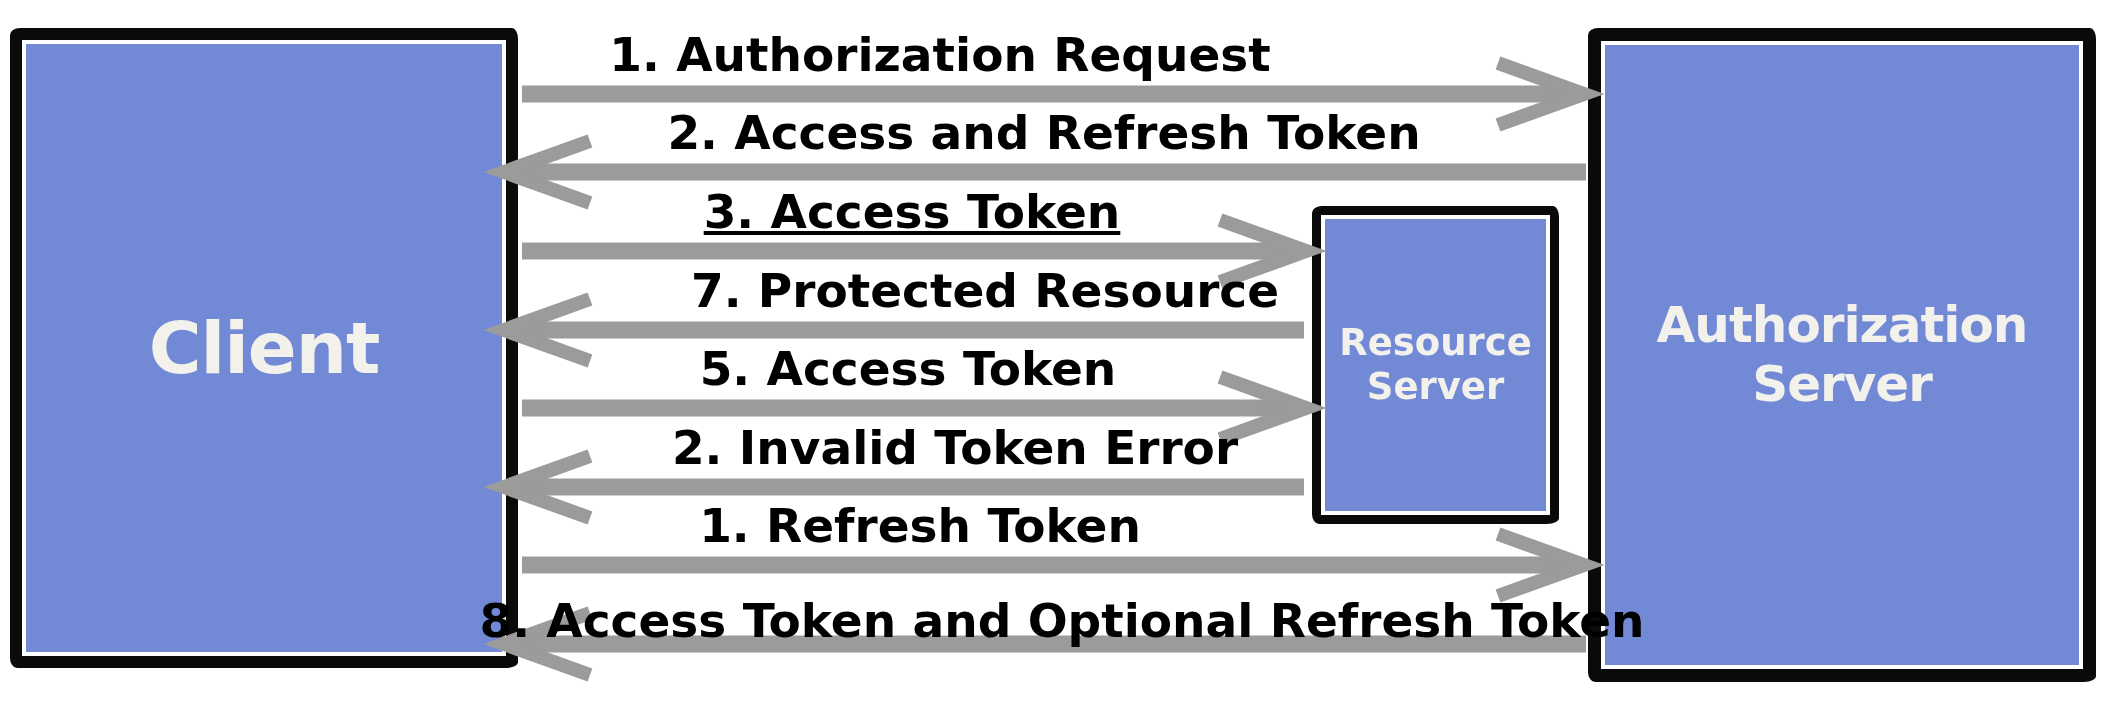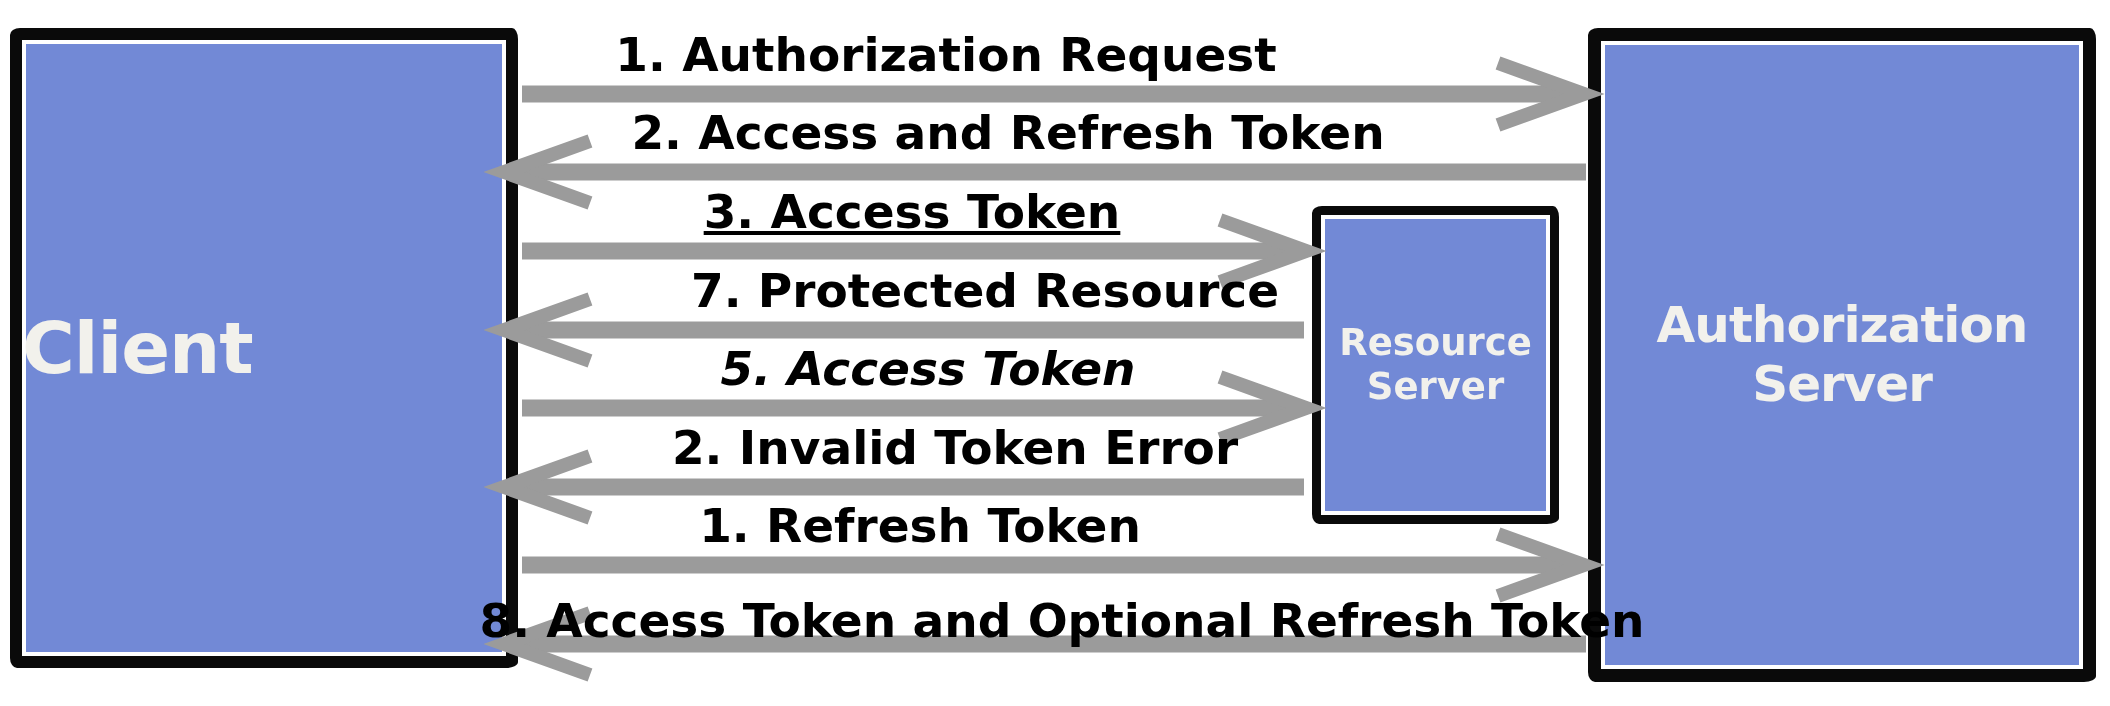--- a/index.html
+++ b/index.html
@@ -18,21 +18,21 @@
   
   .actor-box {
     position: absolute;
     box-sizing: border-box;
     background: var(--box-fill, #7289d6);
     border: 12px solid var(--box-border, #0a0a0a);
     border-radius: 10px 6px 12px 7px / 7px 11px 6px 10px;
     box-shadow: inset 0 0 0 4px #ffffff;
     display: flex;
     align-items: center;
-    justify-content: flex-start;
+    justify-content: center;
     text-align: center;
     color: var(--box-text, #f2f1ec);
     font-weight: 700;
     letter-spacing: -1px;
     line-height: 1.18;
   }
   .actor-box .actor-label { display: block; }
   #actor-client {
     left: 10px; top: 28px; width: 508px; height: 640px;
     font-size: 72px;
@@ -118,23 +118,23 @@
         <line x1="522" y1="565" x2="1576" y2="565" stroke-width="17"></line>
         <polyline points="1498,534 1584,565 1498,596" stroke-width="14"></polyline>
       </g>
       <g>
         <line x1="1586" y1="644" x2="512" y2="644" stroke-width="17"></line>
         <polyline points="590,613 504,644 590,675" stroke-width="14"></polyline>
       </g>
     </svg>
 
   <div id="labels">
-      <div class="step-label" style="left: 940px; top: 31px; margin-left: 6px;">1. Authorization Request</div>
-      <div class="step-label" style="left: 1008px; top: 109px;">2. Access and Refresh Token</div>
+      <div class="step-label" style="left: 940px; top: 31px;">1. Authorization Request</div>
+      <div class="step-label" style="left: 1044px; top: 109px;">2. Access and Refresh Token</div>
       <div class="step-label" style="left: 912px; top: 188px; text-decoration: underline;">3. Access Token</div>
       <div class="step-label" style="left: 985px; top: 267px;">7. Protected Resource</div>
-      <div class="step-label" style="left: 928px; top: 345px; font-style: italic;">5. Access Token</div>
+      <div class="step-label" style="left: 908px; top: 345px;">5. Access Token</div>
       <div class="step-label" style="left: 955px; top: 424px;">2. Invalid Token Error</div>
       <div class="step-label" style="left: 920px; top: 502px;">1. Refresh Token</div>
       <div class="step-label" style="left: 1062px; top: 597px;">8. Access Token and Optional Refresh Token</div>
     </div>
 
 </div>
 
 </body></html>

